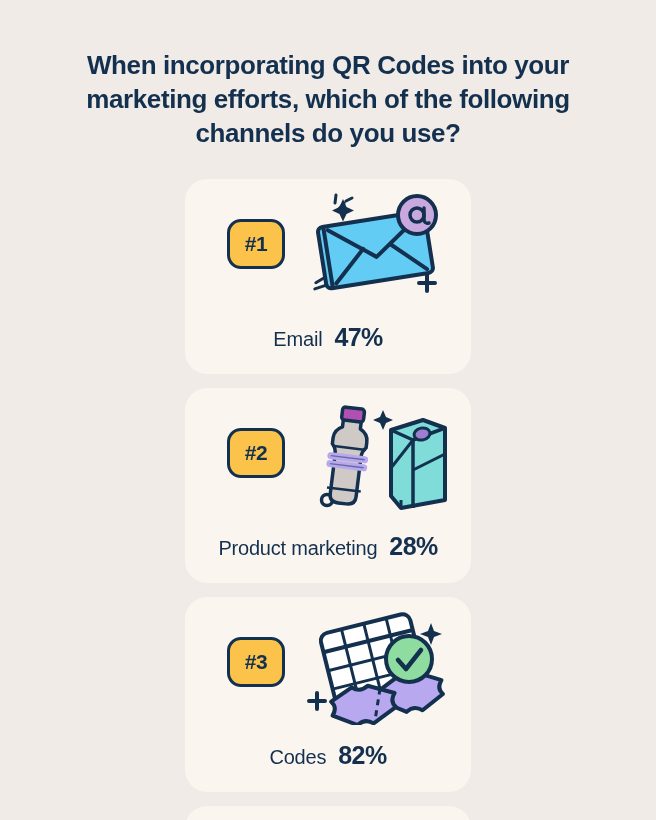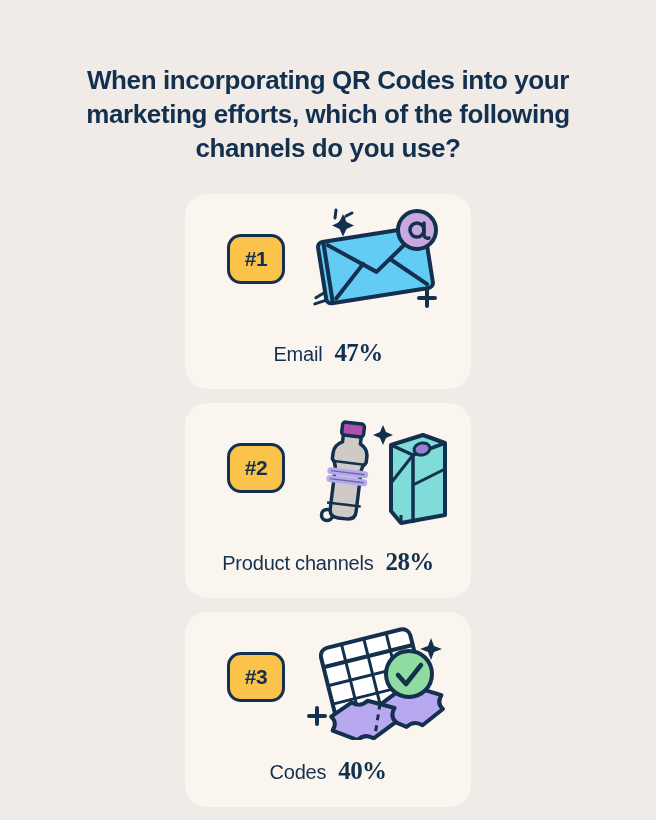--- a/index.html
+++ b/index.html
@@ -19,21 +19,21 @@
   .page {
     position: relative;
     width: 656px;
     height: 820px;
     padding: 0;
   }
 
   
   .title {
     width: 560px;
-    margin: 16px auto;
+    margin: 1px auto;
     padding-top: 48px;
     text-align: center;
     font-size: 26px;
     font-weight: bold;
     line-height: 1.30;
     letter-spacing: -0.4px;
     color: #14304F;
   }
 
   
@@ -107,21 +107,20 @@
     font-weight: normal;
     color: #14304F;
     letter-spacing: -0.2px;
   }
 
   .label-pct {
     font-size: 25px;
     font-weight: bold;
     color: #14304F;
     letter-spacing: -0.6px;
-    font-family: Liberation Serif, serif;
   }
 </style>
 </head>
 <body>
 
 <div class="page">
 
   <h1 class="title">When incorporating QR Codes into your marketing efforts, which of the following channels do you use?</h1>
 
   <div class="grid">
@@ -185,21 +184,21 @@
               <path d="M86 34 L86 100" fill="none" stroke="#14304F" stroke-width="3.5"></path>
               <path d="M108 44 L86 72" fill="none" stroke="#14304F" stroke-width="3"></path>
               <path d="M108 74 L140 58" fill="none" stroke="#14304F" stroke-width="3"></path>
               <ellipse cx="117" cy="38" rx="8" ry="6" fill="#9C7FD0" stroke="#14304F" stroke-width="3" transform="rotate(-12 117 38)"></ellipse>
               <path d="M96 104 L96 112" fill="none" stroke="#14304F" stroke-width="3"></path>
             </g>
           </svg>
         </div>
       </div>
       <div class="label-row">
-        <span class="label-text">Product channels</span>
+        <span class="label-text">Product marketing</span>
         <span class="label-pct">28%</span>
       </div>
     </div>
 
     <div class="card">
       <div class="card-top">
         <div class="badge">#3</div>
         <div class="icon-wrap">
           <svg viewBox="0 0 150 120">
 
@@ -220,21 +219,21 @@
               <path d="M76 82 L68 112" stroke="#14304F" stroke-width="3" stroke-dasharray="6 5" fill="none"></path>
             </g>
 
             <circle cx="104" cy="54" r="23" fill="#8FDCA0" stroke="#14304F" stroke-width="4"></circle>
             <path d="M93 55 L101 64 L116 45" fill="none" stroke="#14304F" stroke-width="4.5" stroke-linecap="round" stroke-linejoin="round"></path>
           </svg>
         </div>
       </div>
       <div class="label-row">
         <span class="label-text">Codes</span>
-        <span class="label-pct">40%</span>
+        <span class="label-pct">82%</span>
       </div>
     </div>
 
     <div class="card">
       <div class="card-top">
 
         <div class="icon-wrap">
           <svg viewBox="0 0 150 120">
 
             <path d="M22 14 L25 22 L33 25 L25 28 L22 36 L19 28 L11 25 L19 22 Z" fill="#14304F"></path>

